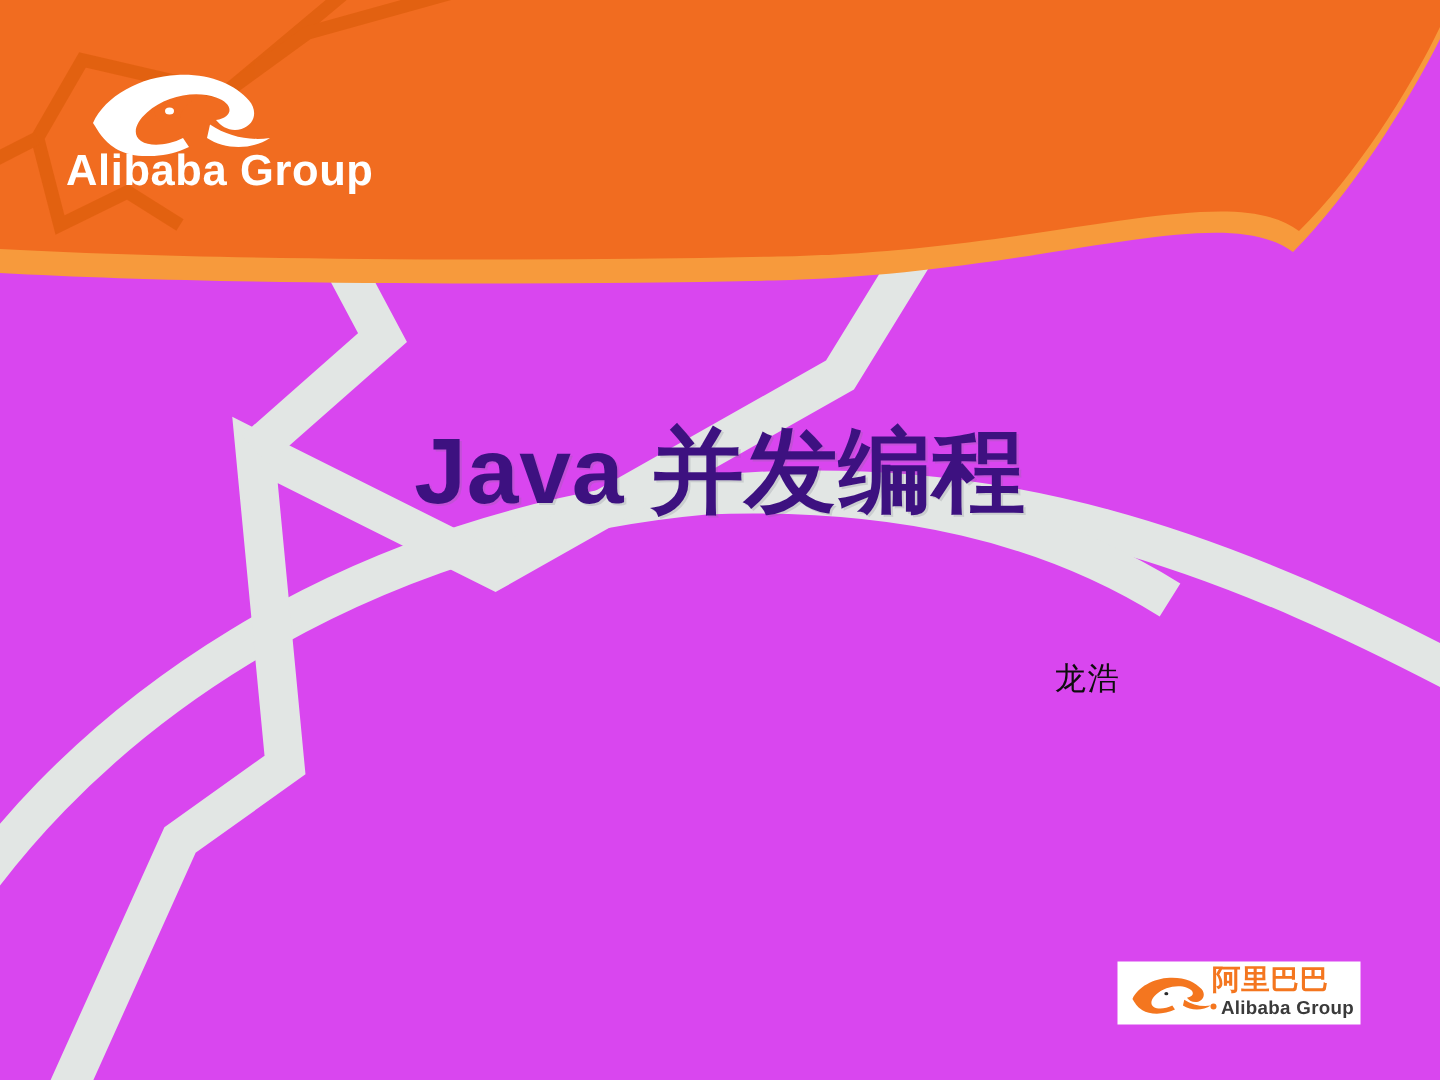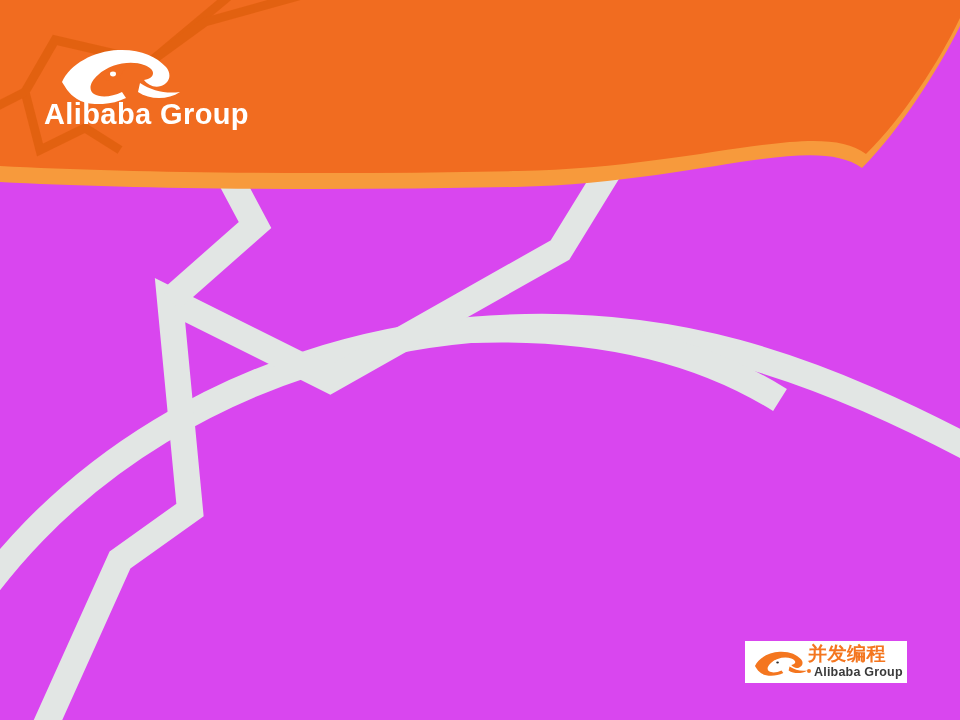--- a/index.html
+++ b/index.html
@@ -210,39 +210,45 @@
 
       <path d="M 59 30 C 66 25 76 23 84 25 C 79 29 76 33 76 37 L 70 35 L 64 39
                C 60 37 58 34 59 30 Z" fill="#f16c20"></path>
       <ellipse cx="69" cy="32" rx="3" ry="2.4" fill="#ffffff"></ellipse>
 
       <path d="M 96 41 C 108 49 122 52 136 50 C 124 58 106 58 94 50 Z" fill="#ffffff"></path>
     </svg>
     <div class="logo-wordmark">Alibaba Group</div>
   </div>
 
-
+  <div id="title-block">
+    <span class="slide-title">Java 并发编程</span>
+  </div>
+
+  <div id="author-block">
+    <span class="author-name">龙浩</span>
+  </div>
 
   <div id="footer-logo">
     <svg class="footer-mark" width="62" height="38" viewBox="0 0 140 62" xmlns="http://www.w3.org/2000/svg" aria-hidden="true">
       <path d="M 18 40
                C 26 22 50 9 74 8
                C 96 7 112 14 122 25
                C 128 32 126 41 117 44
                C 110 46 104 43 100 38
                C 112 36 112 27 100 23
                C 86 18 66 22 54 33
                C 46 40 44 48 50 52
                C 56 56 68 55 78 50
                L 82 56
                C 66 64 44 64 33 57
                C 24 51 22 46 18 40 Z" fill="#f4761f"></path>
       <path d="M 59 30 C 66 25 76 23 84 25 C 79 29 76 33 76 37 L 70 35 L 64 39
                C 60 37 58 34 59 30 Z" fill="#ffffff"></path>
       <ellipse cx="69" cy="32" rx="3" ry="2.4" fill="#2b2b2b"></ellipse>
       <path d="M 96 41 C 108 49 122 52 136 50 C 124 58 106 58 94 50 Z" fill="#f4761f"></path>
     </svg>
-    <div class="footer-text-cn">并发编程</div>
+    <div class="footer-text-cn">阿里巴巴</div>
     <div class="footer-dot"></div>
     <div class="footer-text-en">Alibaba Group</div>
   </div>
 
 </div>
 
 </body></html>

